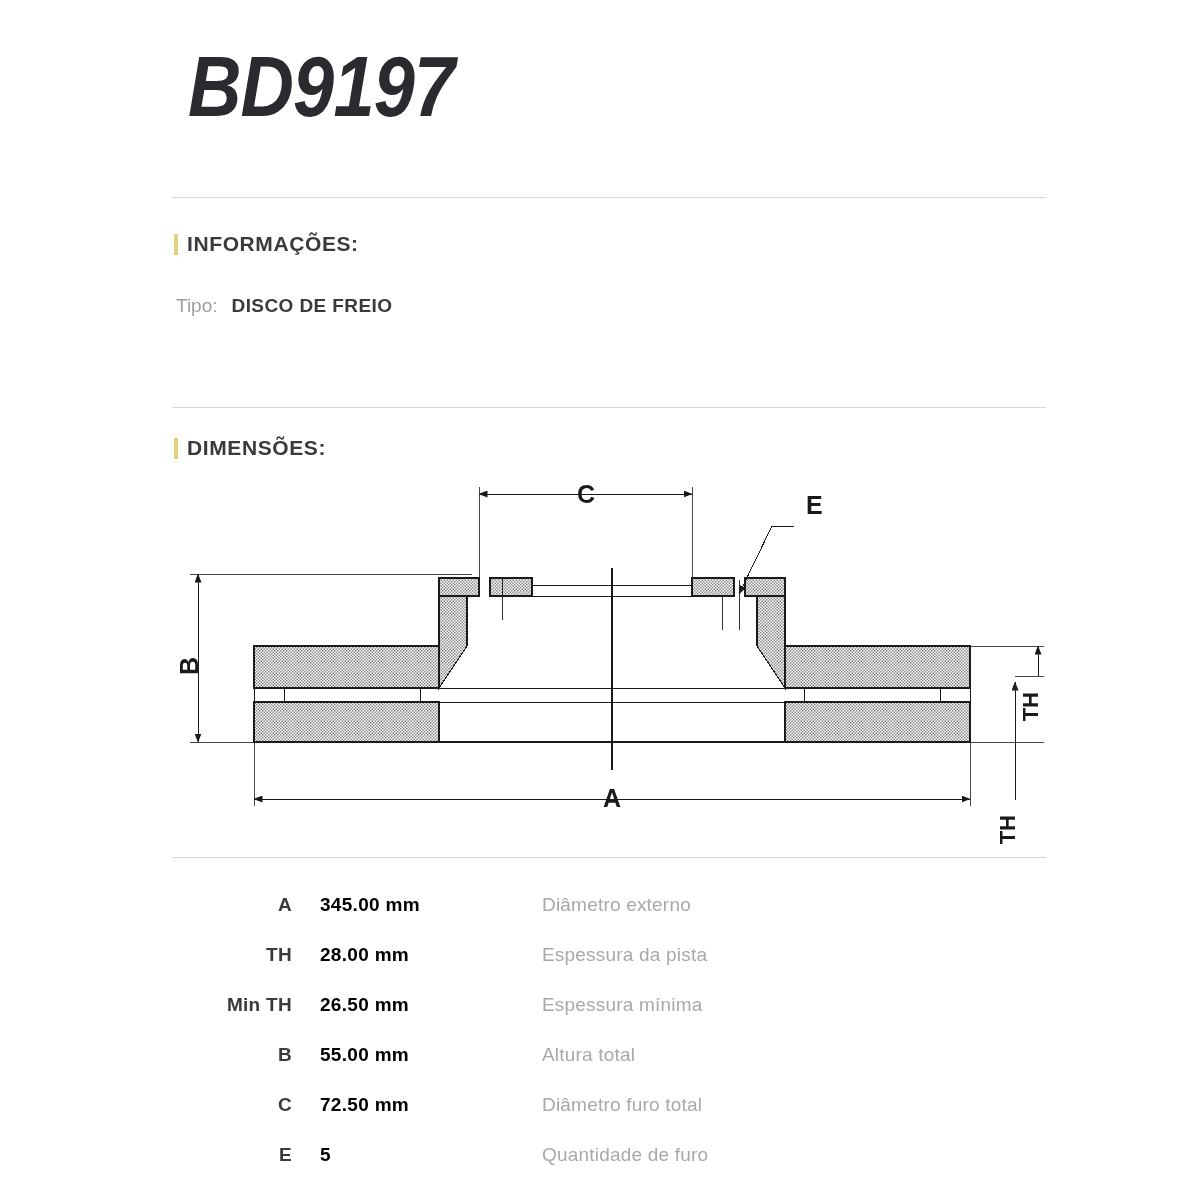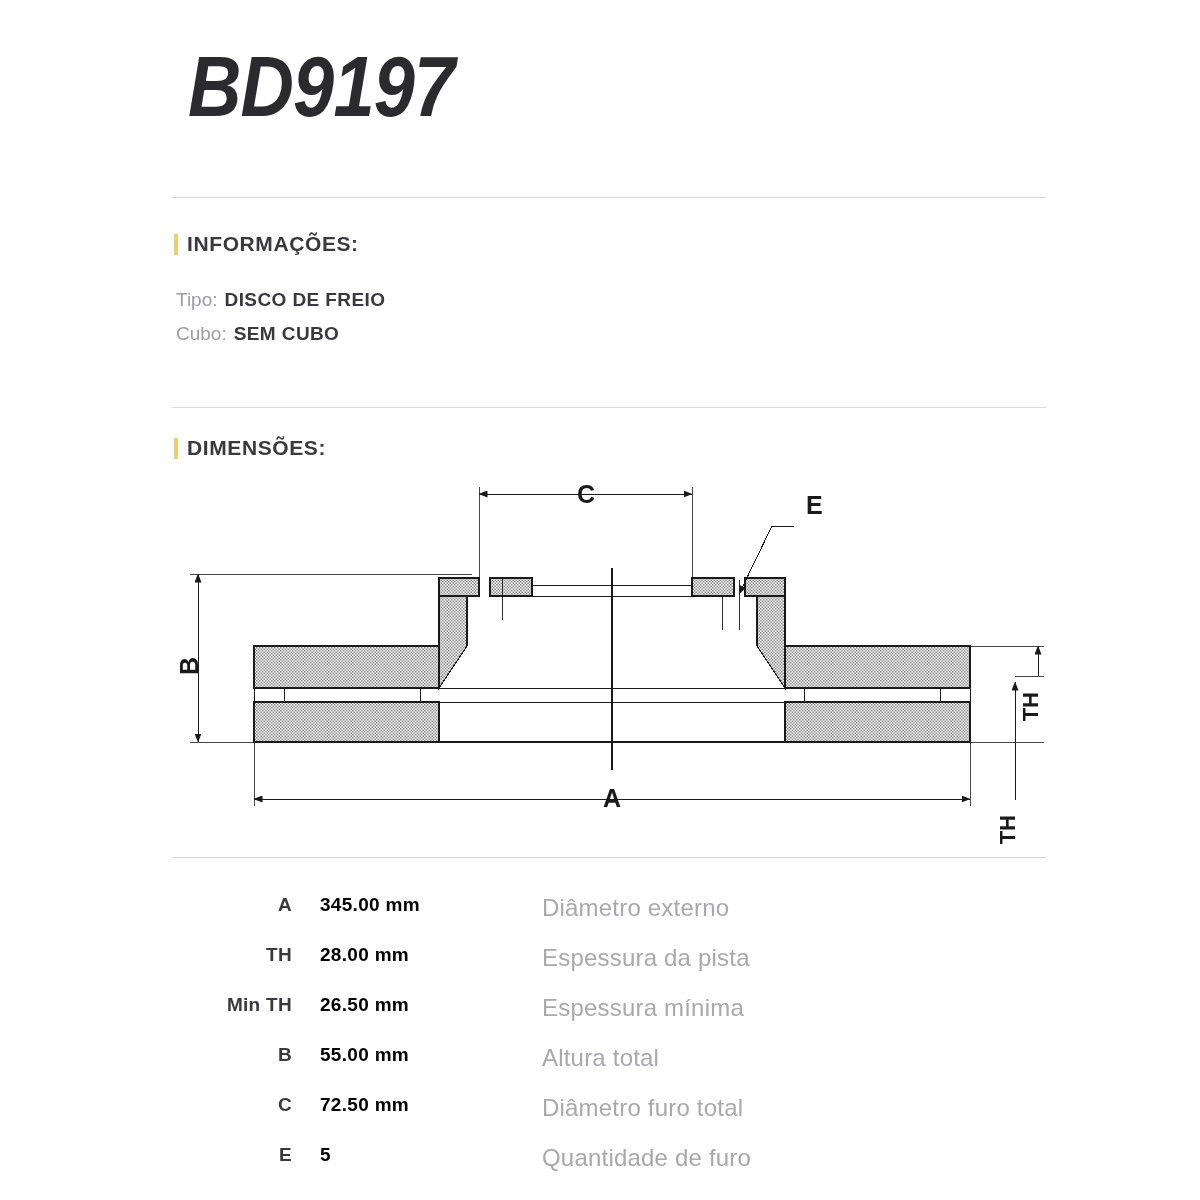--- a/index.html
+++ b/index.html
@@ -77,22 +77,22 @@
   #head-dim  { left: 174px; top: 436px; }
 
   
   .info-list {
     position: absolute;
     left: 176px;
     top: 283px;
   }
   .info-row {
     display: flex;
-    align-items: center;
-    gap: 7px;
+    align-items: flex-end;
+    gap: 14px;
     height: 34px;
     white-space: nowrap;
   }
   .info-key {
     font-size: 19px;
     color: #9d9da2;
     font-weight: 400;
   }
   .info-val {
     font-size: 19px;
@@ -140,21 +140,21 @@
     top: 9px;
     font-size: 19px;
     font-weight: 700;
     color: #000000;
     letter-spacing: 0.3px;
   }
   .dim-desc {
     position: absolute;
     left: 370px;
     top: 9px;
-    font-size: 24px;
+    font-size: 19px;
     font-weight: 400;
     color: #a8a8ad;
     letter-spacing: 0.2px;
   }
 </style>
 </head>
 <body>
 
 <div class="sheet">
 
@@ -164,24 +164,20 @@
 
   <div class="section-head" id="head-info">
     <span class="section-bar"></span>
     <span class="section-label">INFORMAÇÕES:</span>
   </div>
 
   <div class="info-list">
     <div class="info-row">
       <span class="info-key">Tipo:</span>
       <span class="info-val">DISCO DE FREIO</span>
-    </div>
-    <div class="info-row">
-      <span class="info-key">Cubo:</span>
-      <span class="info-val">SEM CUBO</span>
     </div>
   </div>
 
   <div class="divider" id="div-2"></div>
 
   <div class="section-head" id="head-dim">
     <span class="section-bar"></span>
     <span class="section-label">DIMENSÕES:</span>
   </div>
 

